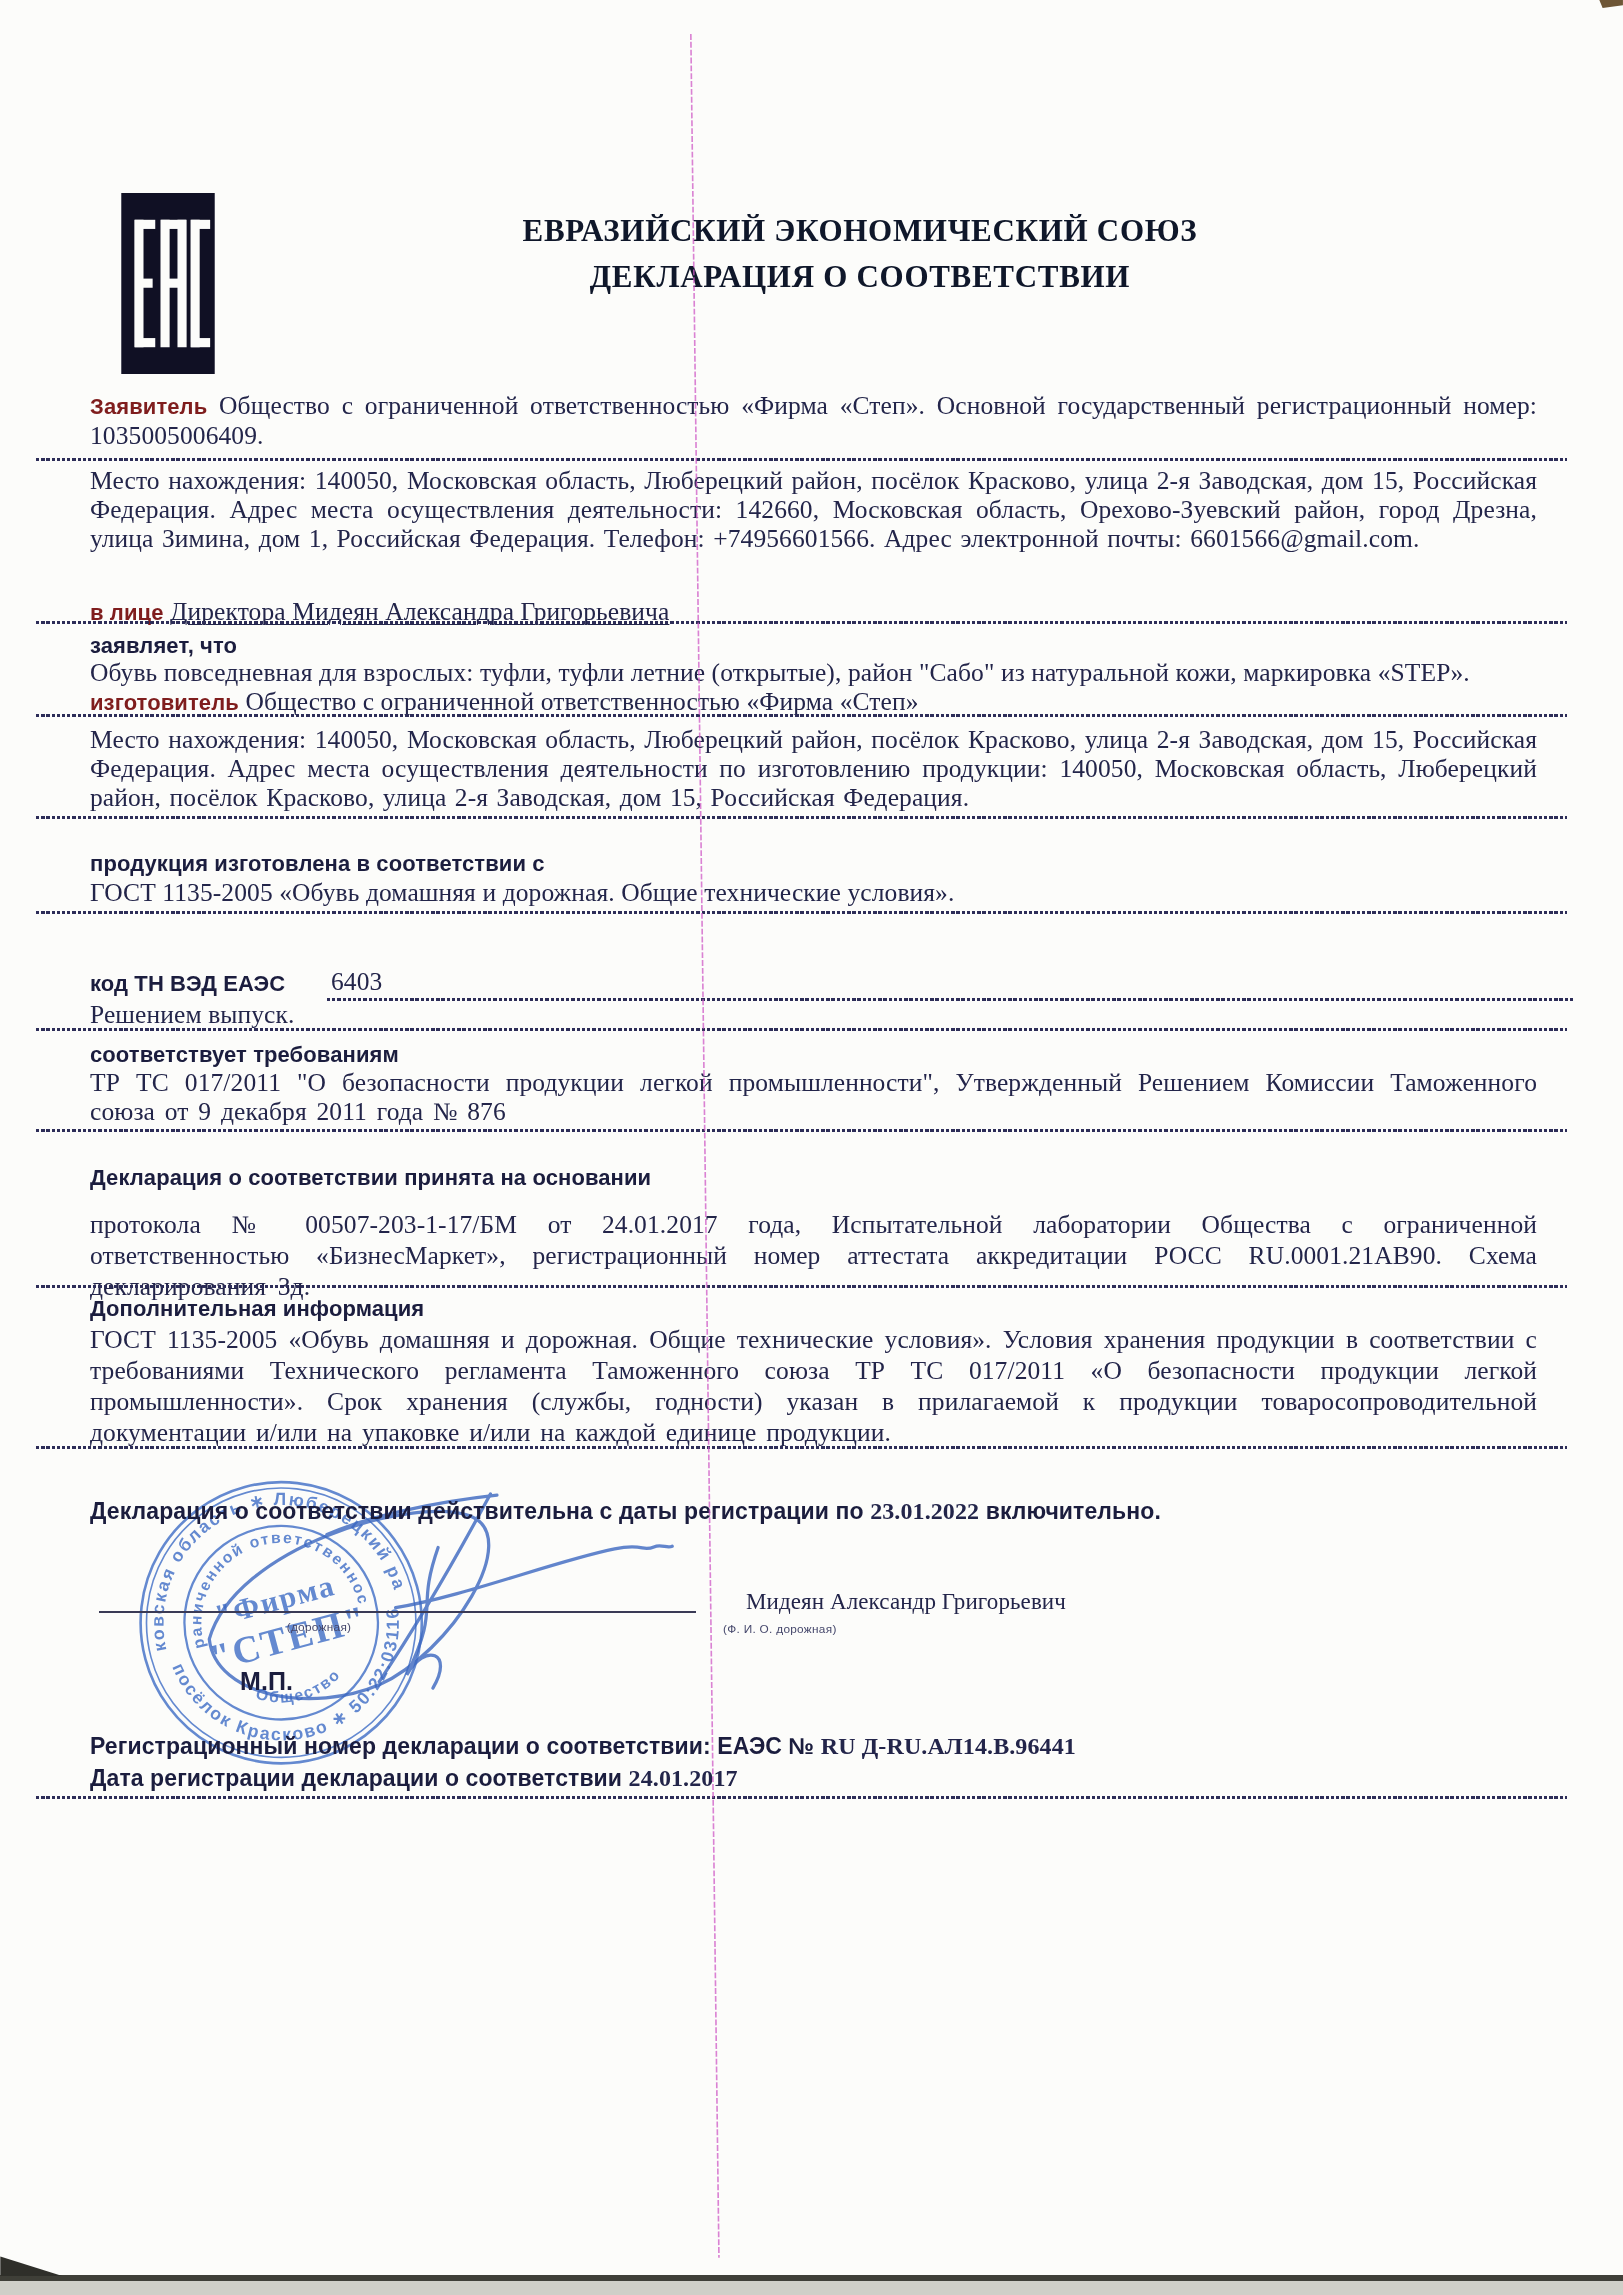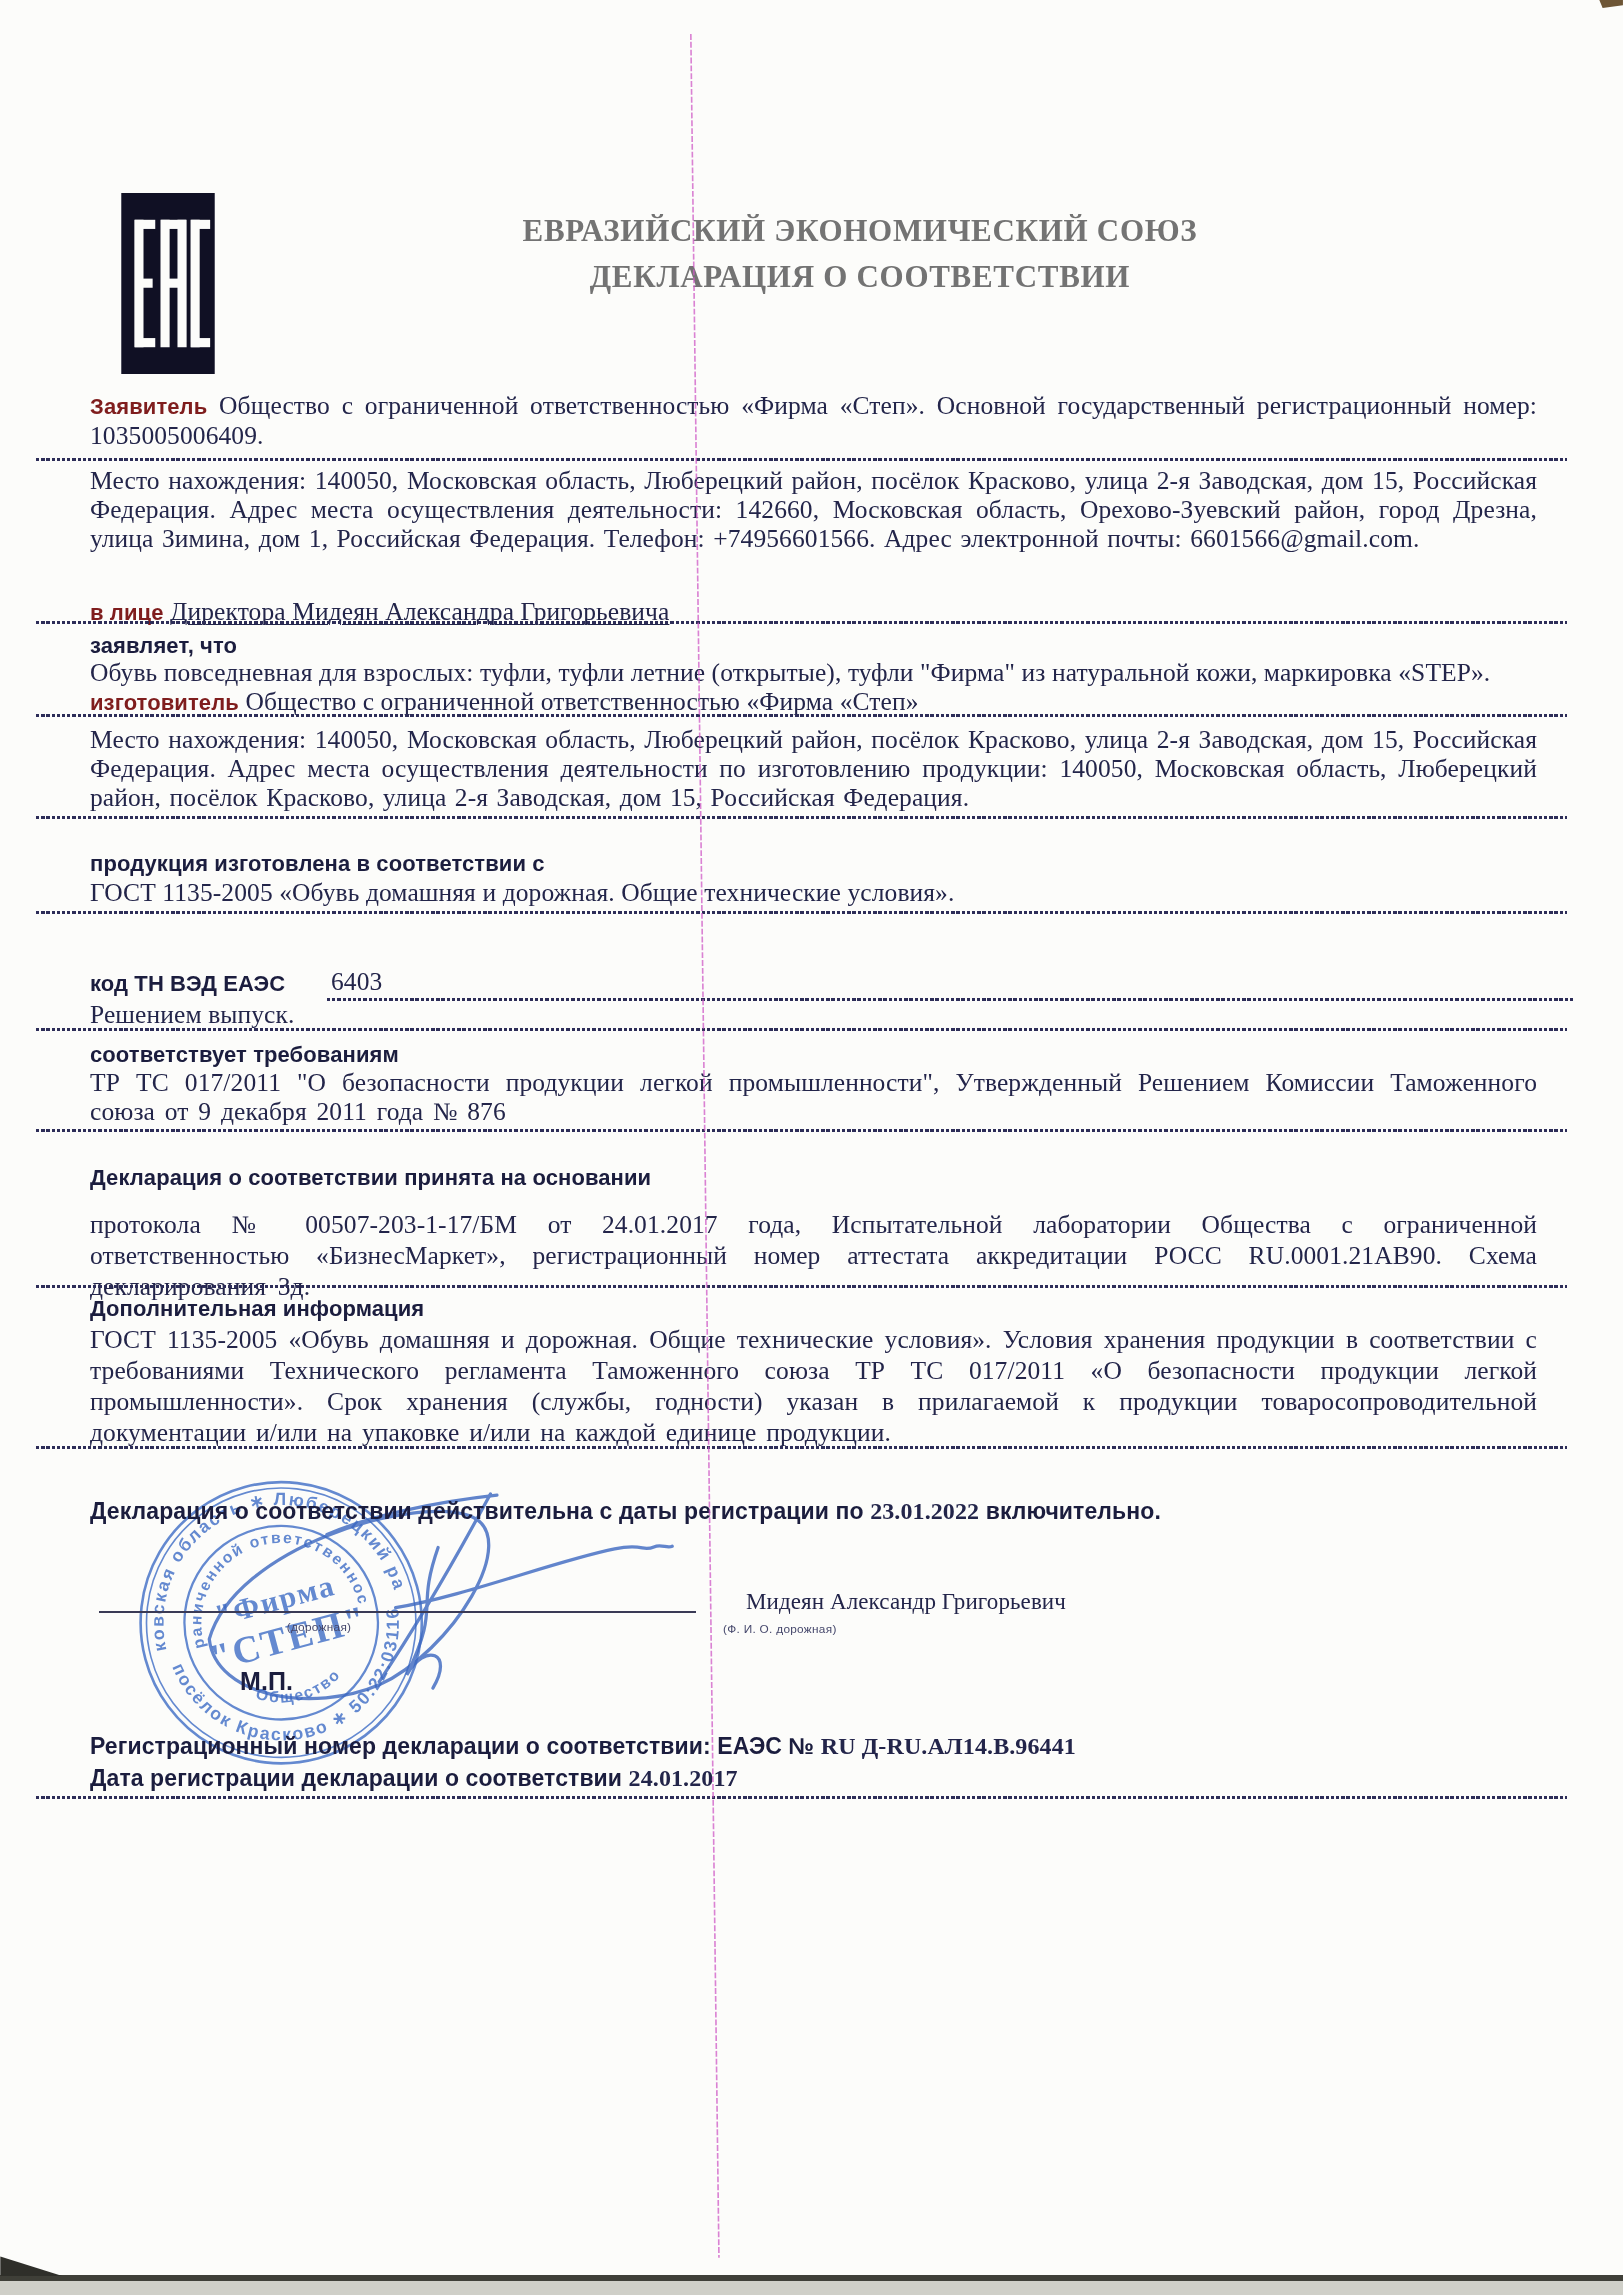--- a/index.html
+++ b/index.html
@@ -10,21 +10,21 @@
     overflow:hidden;
     font-family:"Liberation Serif",serif;
   }
   .abs{position:absolute;}
   
   .title{
     left:366px;top:208px;width:988px;
     text-align:center;
     font-family:"Liberation Serif",serif;
     font-weight:700;font-size:31px;line-height:46px;
-    color:#737373;letter-spacing:0.7px;
+    color:#0f172a;letter-spacing:0.7px;
   }
   .content{left:90px;top:0;width:1447px;height:2295px;}
   .serif{
     font-family:"Liberation Serif",serif;
     font-size:25.5px;line-height:29px;color:#23254a;
     letter-spacing:0.1px;
   }
   .just{text-align:justify;}
   .lead{
     font-family:Liberation Sans, sans-serif;
@@ -132,21 +132,21 @@
     <div class="abs serif just ws3" style="top:466px;width:1447px;">Место нахождения: 140050, Московская область, Люберецкий район, посёлок Красково, улица 2-я Заводская, дом 15, Российская Федерация. Адрес места осуществления деятельности: 142660, Московская область, Орехово-Зуевский район, город Дрезна, улица Зимина, дом 1, Российская Федерация. Телефон: +74956601566. Адрес электронной почты: 6601566@gmail.com.</div>
 
     <div class="abs serif" style="top:597px;width:1447px;">
       <span class="lead">в лице</span>
       <span class="uline">Директора Мидеян Александра Григорьевича</span>
     </div>
     <div class="abs sep" style="top:621px;"></div>
 
     <div class="abs head" style="top:631px;">заявляет, что</div>
 
-    <div class="abs serif" style="top:658px;width:1447px;">Обувь повседневная для взрослых: туфли, туфли летние (открытые), туфли "Фирма" из натуральной кожи, маркировка «STEP».</div>
+    <div class="abs serif" style="top:658px;width:1447px;">Обувь повседневная для взрослых: туфли, туфли летние (открытые), район "Сабо" из натуральной кожи, маркировка «STEP».</div>
 
     <div class="abs serif" style="top:687px;width:1447px;">
       <span class="lead">изготовитель</span>
       <span>Общество с ограниченной ответственностью «Фирма «Степ»</span>
     </div>
     <div class="abs sep" style="top:714px;"></div>
 
     <div class="abs serif just ws3" style="top:725px;width:1447px;">Место нахождения: 140050, Московская область, Люберецкий район, посёлок Красково, улица 2-я Заводская, дом 15, Российская Федерация. Адрес места осуществления деятельности по изготовлению продукции: 140050, Московская область, Люберецкий район, посёлок Красково, улица 2-я Заводская, дом 15, Российская Федерация.</div>
     <div class="abs sep" style="top:816px;"></div>
 

